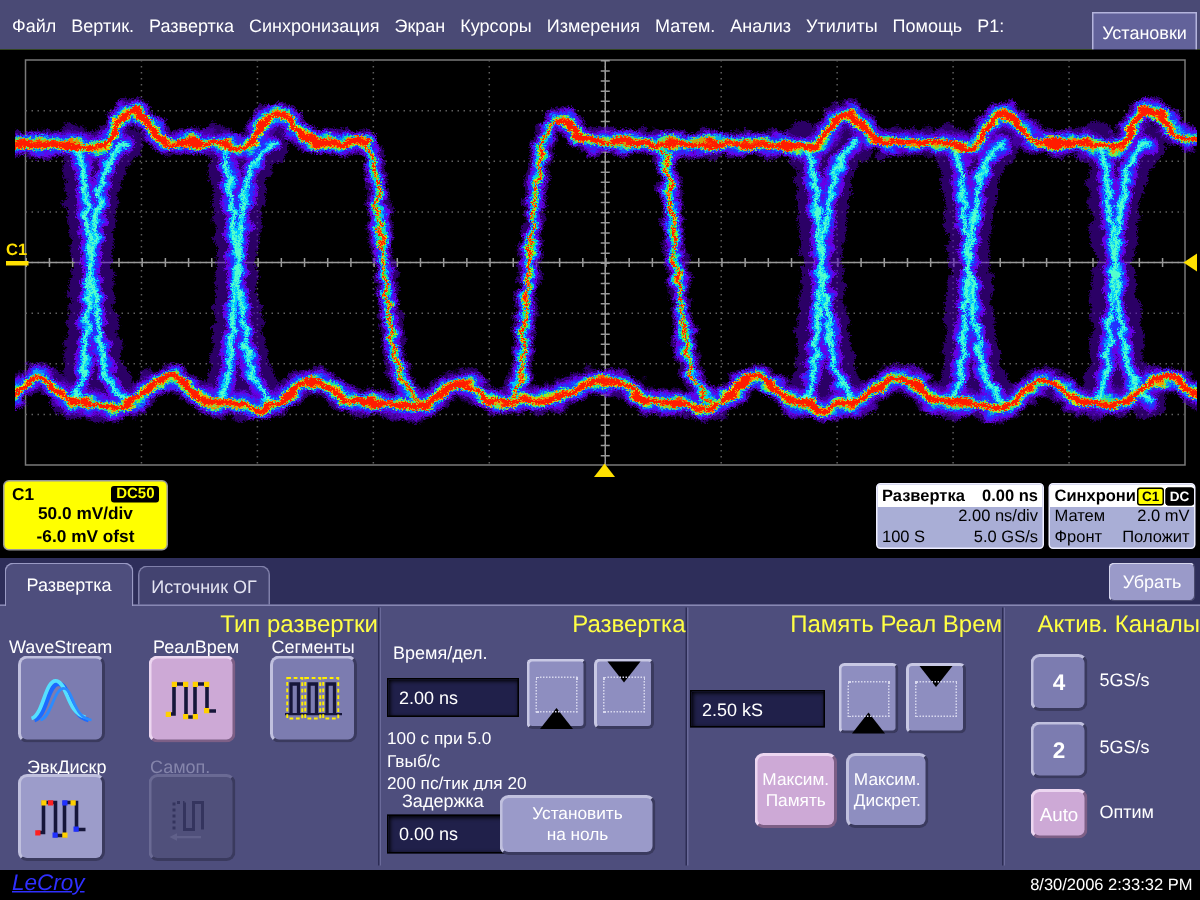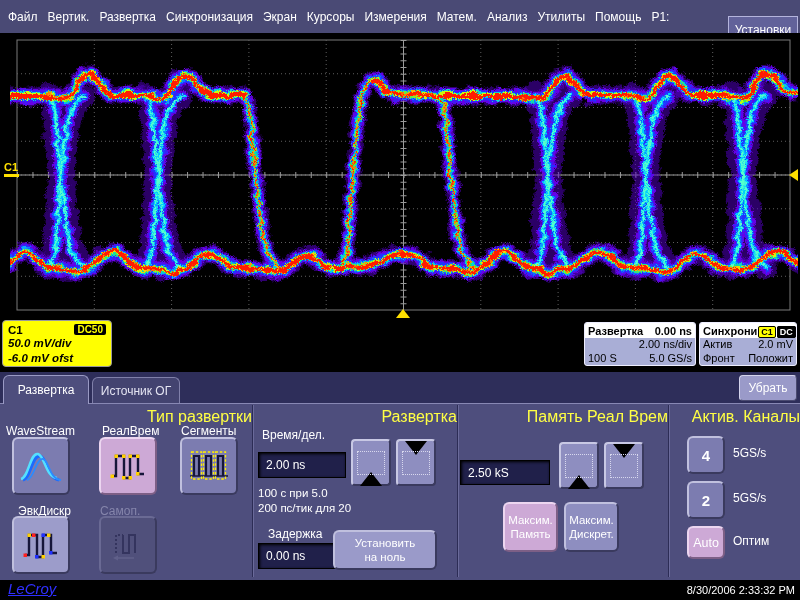--- a/index.html
+++ b/index.html
@@ -4,21 +4,21 @@
 <style>
   * { margin:0; padding:0; box-sizing:border-box; }
   html,body { width:800px; height:600px; background:#000; overflow:hidden;
     font-family:"Liberation Sans", sans-serif; }
   #screen { position:absolute; top:0; left:0; width:800px; height:600px; background:#84cc16;padding-left:44px; }
 
   
   .menubar { position:absolute; top:0; left:0; width:800px; height:33px; background:#4a4a75;
     display:flex; align-items:center; gap:10px; padding-left:8px; color:#fff; font-size:12px; }
   .menubar .mi { white-space:nowrap; cursor:default; }
-  .setupbtn { position:absolute; right:2px; top:16px; width:70px; height:28px; background:#62629a;
+  .setupbtn { position:absolute; right:2px; top:8px; width:70px; height:28px; background:#62629a;
     border:1px solid #b4b4dc; color:#fff; font-size:12px; display:flex; align-items:center; justify-content:center; }
 
   
   .plot { position:absolute; top:33px; left:0; width:800px; height:285px; background:#000; }
   .plot svg { position:absolute; top:0; left:0; }
   .gratborder { fill:none; stroke:#7a7a7a; stroke-width:1; }
   .grid { stroke:#5f5f5f; stroke-width:1; stroke-dasharray:1 3; }
   .axis { stroke:#9a9a9a; stroke-width:1; }
   .tickh { stroke:#9a9a9a; stroke-width:6; stroke-dasharray:1 14.46; }
   .tickv { stroke:#9a9a9a; stroke-width:6; stroke-dasharray:1 5.75; }
@@ -40,21 +40,21 @@
     border-top:6px solid transparent; border-bottom:6px solid transparent; border-right:9px solid #ffe000; }
   .trig-time { position:absolute; left:396px; top:276px; width:0; height:0;
     border-left:7px solid transparent; border-right:7px solid transparent; border-bottom:9px solid #ffe000; }
 
   
   .infostrip { position:absolute; top:318px; left:0; width:800px; height:54px; background:#000; }
   .chbox { position:absolute; left:2px; top:2px; width:110px; height:47px; background:#ffff00;
     border:1px solid #999; border-radius:4px; padding:1px 5px; font-size:11.5px; color:#000; font-weight:bold; }
   .chbox .row1 { display:flex; justify-content:space-between; align-items:center; height:15px; }
   .chbox .badge { background:#000; color:#ffff00; font-size:10px; padding:0 3px; border-radius:2px; }
-  .chbox .rowr { text-align:left; height:15px;font-style:italic; }
+  .chbox .rowr { text-align:center; height:15px; }
   .ibox { position:absolute; top:4px; height:44px; background:#a9aed6; border:1px solid #eef;
     border-radius:3px; font-size:11px; color:#000; overflow:hidden; }
   .ibox .title { background:#fff; display:flex; justify-content:space-between; align-items:center;
     padding:0 3px; height:15px; font-weight:bold; white-space:nowrap; }
   .ibox .line { display:flex; justify-content:space-between; padding:0 3px; height:14px; }
   .tbbox { left:584px; width:112px; }
   .trbox { left:699px; width:98px; }
   .trbox .tbadge { font-size:9px; font-weight:bold; padding:0 2px; border-radius:2px; margin-left:1px; }
   .trbox .src { background:#ffff00; color:#000; border:1px solid #000; }
   .trbox .cpl { background:#000; color:#fff; border:1px solid #000; }
@@ -252,21 +252,21 @@
     </div>
 
     <div class="ibox trbox">
       <div class="title">
         <span>Синхрони</span>
         <span>
           <span class="tbadge src">C1</span><span class="tbadge cpl">DC</span>
         </span>
       </div>
       <div class="line">
-        <span>Актив</span>
+        <span>Матем</span>
         <span>2.0 mV</span>
       </div>
       <div class="line">
         <span>Фронт</span>
         <span>Положит</span>
       </div>
     </div>
   </div>
 
   <div class="dialog">
@@ -350,20 +350,21 @@
     <div class="wlabel" style="left:262px;top:56px">Время/дел.</div>
     <div class="val" style="left:258px;top:80px;width:88px;height:26px">2.00 ns</div>
     <div class="arrowbtn" style="left:351px;top:67px">
         <span class="box"><span class="tri-up"></span></span>
       </div>
     <div class="arrowbtn" style="left:396px;top:67px">
         <span class="box"><span class="tri-down"></span></span>
       </div>
     <div class="info3">
       <div>100 с при 5.0</div>
+      <div>Гвыб/с</div>
       <div>200 пс/тик для 20</div>
     </div>
     <div class="wlabel delaylab" style="left:266px;top:155px">Задержка</div>
     <div class="val" style="left:258px;top:171px;width:88px;height:26px">0.00 ns</div>
     <div class="btn two" style="left:333px;top:158px;width:104px;height:40px;background:#9a9ac9">
       <span>Установить</span>
       <span>на ноль</span>
     </div>
 
     <div class="shead" style="left:457px;width:211px">Память Реал Врем</div>

